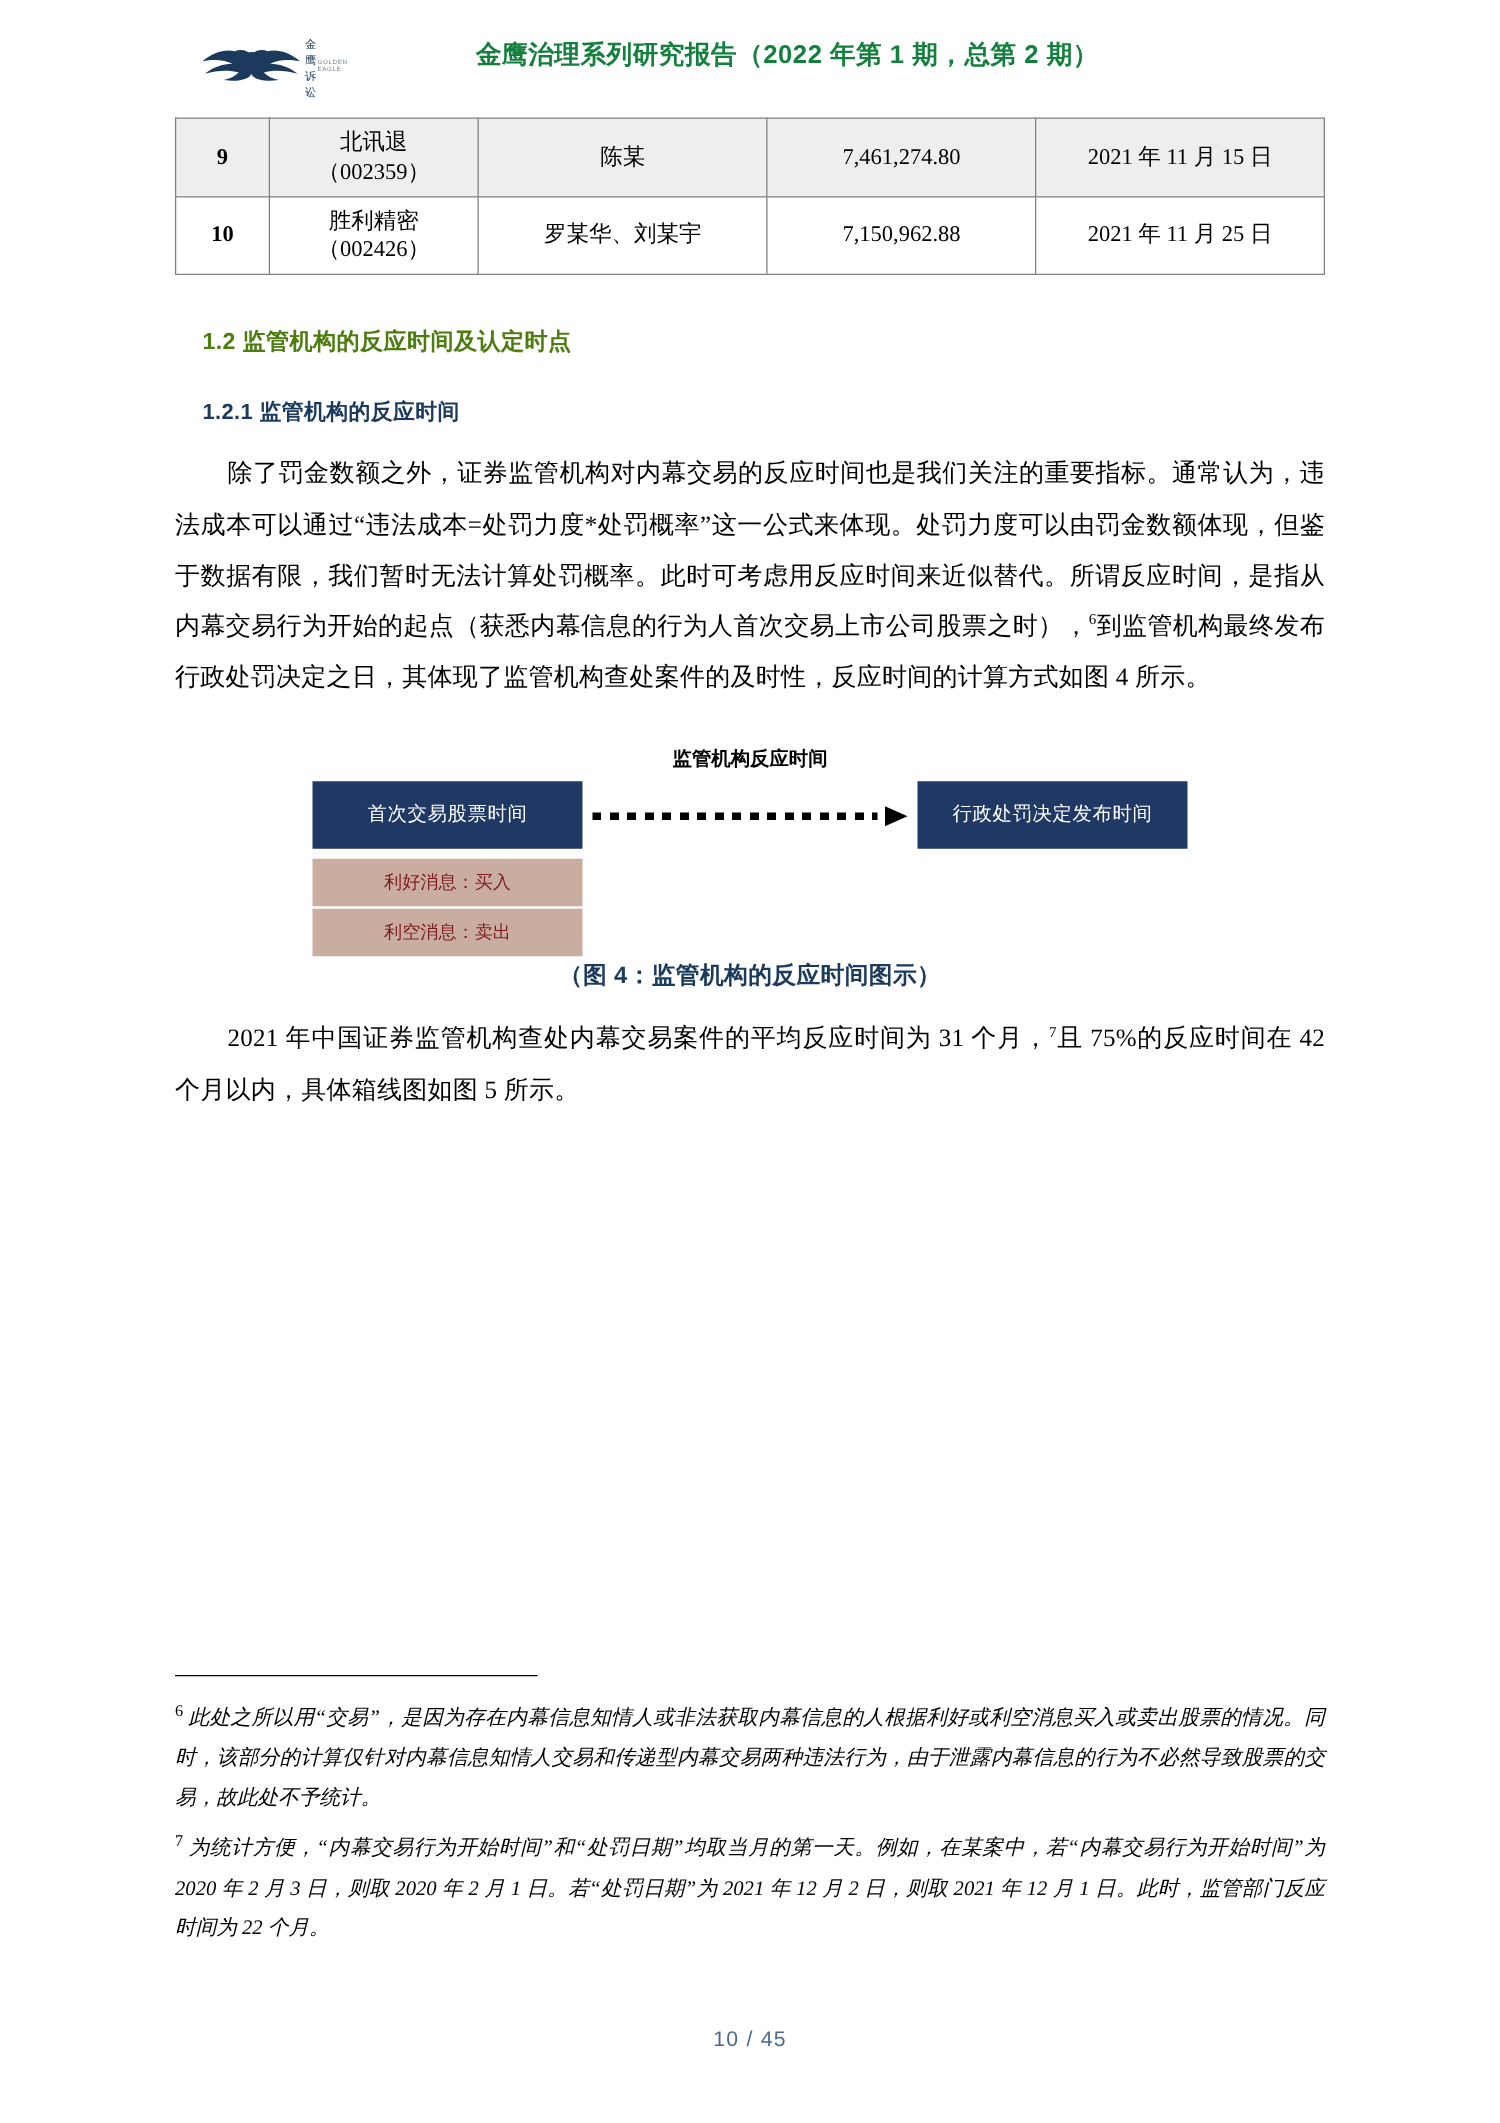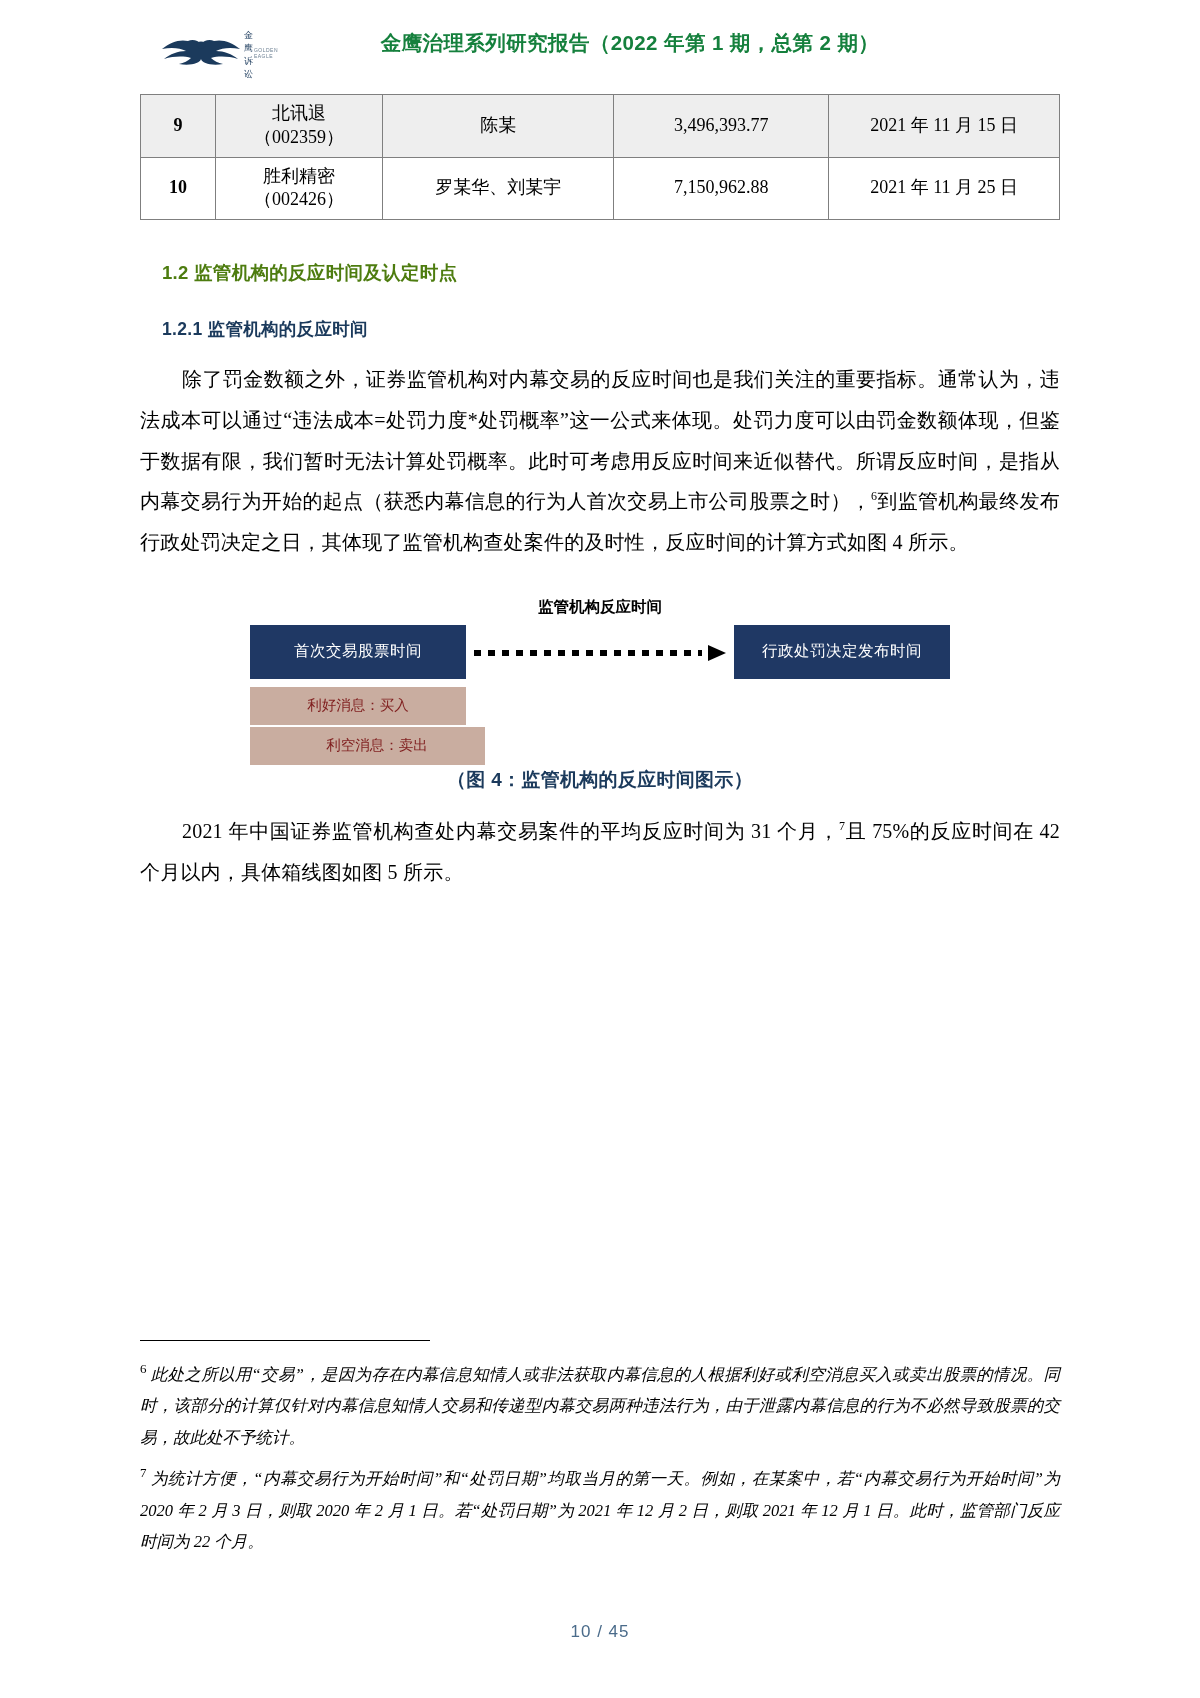--- a/index.html
+++ b/index.html
@@ -192,21 +192,21 @@
     height: 38px;
     background: #c9ada0;
     color: #7f1d1d;
     font-family: "Liberation Sans", sans-serif;
     font-size: 14.5px;
     display: flex;
     align-items: center;
     justify-content: center;
   }
   #box-good { top: 90px; }
-  #box-bad  { top: 130px; padding-left: 19px; }
+  #box-bad  { top: 130px; }
 
   .fig-caption {
     text-align: center;
     font-family: "Liberation Sans", sans-serif;
     font-weight: bold;
     font-size: 19px;
     color: #1b3a5c;
     letter-spacing: 0.3px;
   }
 
@@ -268,21 +268,21 @@
 
   <table class="data-table">
     <tbody>
       <tr class="row-shaded">
         <td class="col-idx">9</td>
         <td class="col-name">
           <span>北讯退</span>
           <span class="stock-line2">（002359）</span>
         </td>
         <td class="col-person">陈某</td>
-        <td class="col-amount">3,496,393.77</td>
+        <td class="col-amount">7,461,274.80</td>
         <td class="col-date">2021 年 11 月 15 日</td>
       </tr>
       <tr>
         <td class="col-idx">10</td>
         <td class="col-name">
           <span>胜利精密</span>
           <span class="stock-line2">（002426）</span>
         </td>
         <td class="col-person">罗某华、刘某宇</td>
         <td class="col-amount">7,150,962.88</td>

